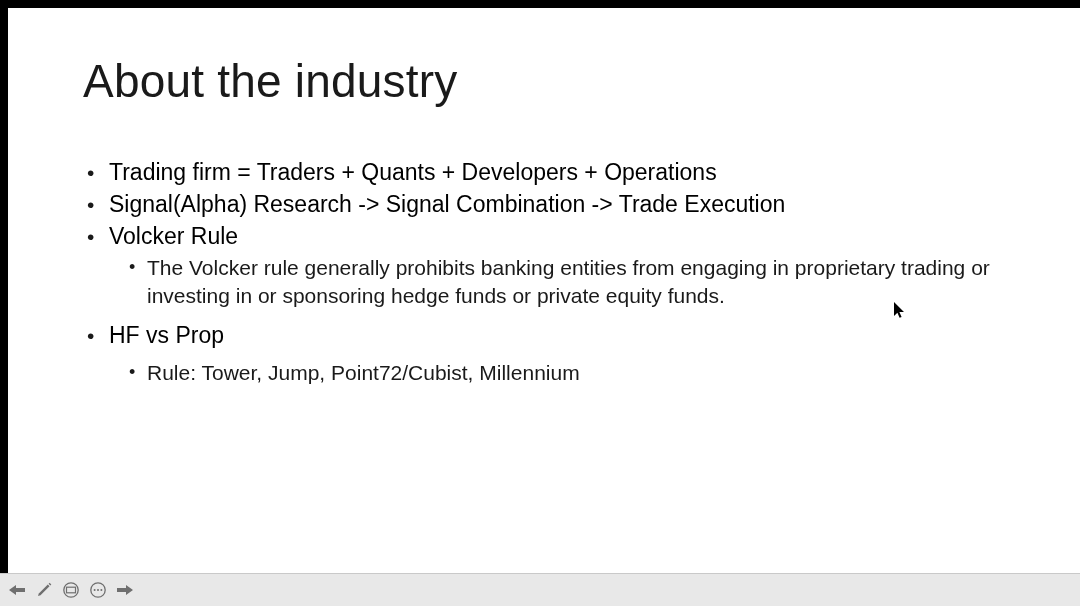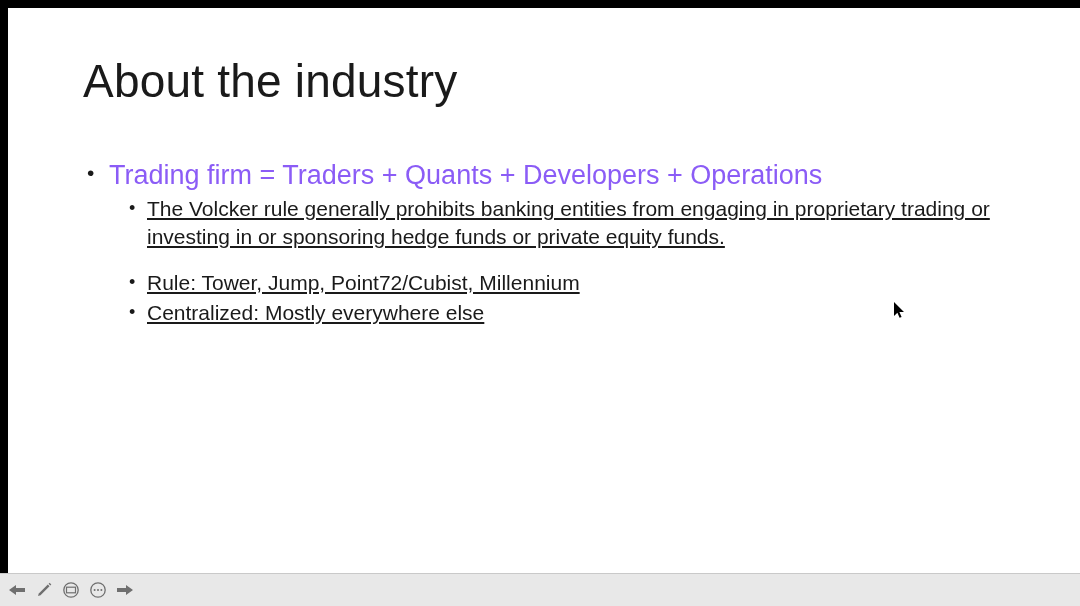--- a/index.html
+++ b/index.html
@@ -48,22 +48,22 @@
   .bullets {
     position: absolute;
     left: 75px;
     top: 150px;
     width: 930px;
   }
 
   .lvl1 {
     position: relative;
     padding-left: 26px;
-    font-size: 27px;
-    color: #8b5cf6;
+    font-size: 23px;
+    color: #000000;
     line-height: 1.30;
     margin-bottom: 2px;
   }
   .lvl1::before {
     content: "\2022";
     position: absolute;
     left: 4px;
     top: 0;
     font-size: 21px;
     line-height: 1.45;
@@ -71,21 +71,20 @@
   }
 
   .lvl2 {
     position: relative;
     padding-left: 64px;
     font-size: 21px;
     color: #1a1a1a;
     line-height: 1.33;
     margin-top: 2px;
     margin-bottom: 1px;
-    text-decoration: underline;
   }
   .lvl2::before {
     content: "\2022";
     position: absolute;
     left: 46px;
     top: 0;
     font-size: 18px;
     line-height: 1.5;
     color: #1a1a1a;
   }
@@ -131,29 +130,31 @@
 
 <div class="slide-frame">
 
   <div class="slide-canvas">
 
     <div class="slide-title">About the industry</div>
 
     <div class="bullets">
 
       <div class="lvl1">Trading firm = Traders + Quants + Developers + Operations</div>
+      <div class="lvl1">Signal(Alpha) Research -&gt; Signal Combination  -&gt; Trade Execution</div>
+      <div class="lvl1">Volcker Rule</div>
       <div class="lvl2">The Volcker rule generally prohibits banking entities from engaging in proprietary trading or investing in or sponsoring hedge funds or private equity funds.</div>
 
       <div class="spacer-sm"></div>
 
+      <div class="lvl1">HF vs Prop</div>
 
       <div class="spacer-xs"></div>
 
       <div class="lvl2">Rule: Tower, Jump, Point72/Cubist, Millennium</div>
-      <div class="lvl2">Centralized: Mostly everywhere else</div>
 
     </div>
 
     <div class="cursor-arrow">
       <svg width="12" height="18" viewBox="0 0 12 18">
         <path d="M0,0 L0,14 L3.4,10.8 L5.6,15.8 L7.6,14.9 L5.4,10.1 L10,10 Z" fill="#000000"></path>
       </svg>
     </div>
 
   </div>

